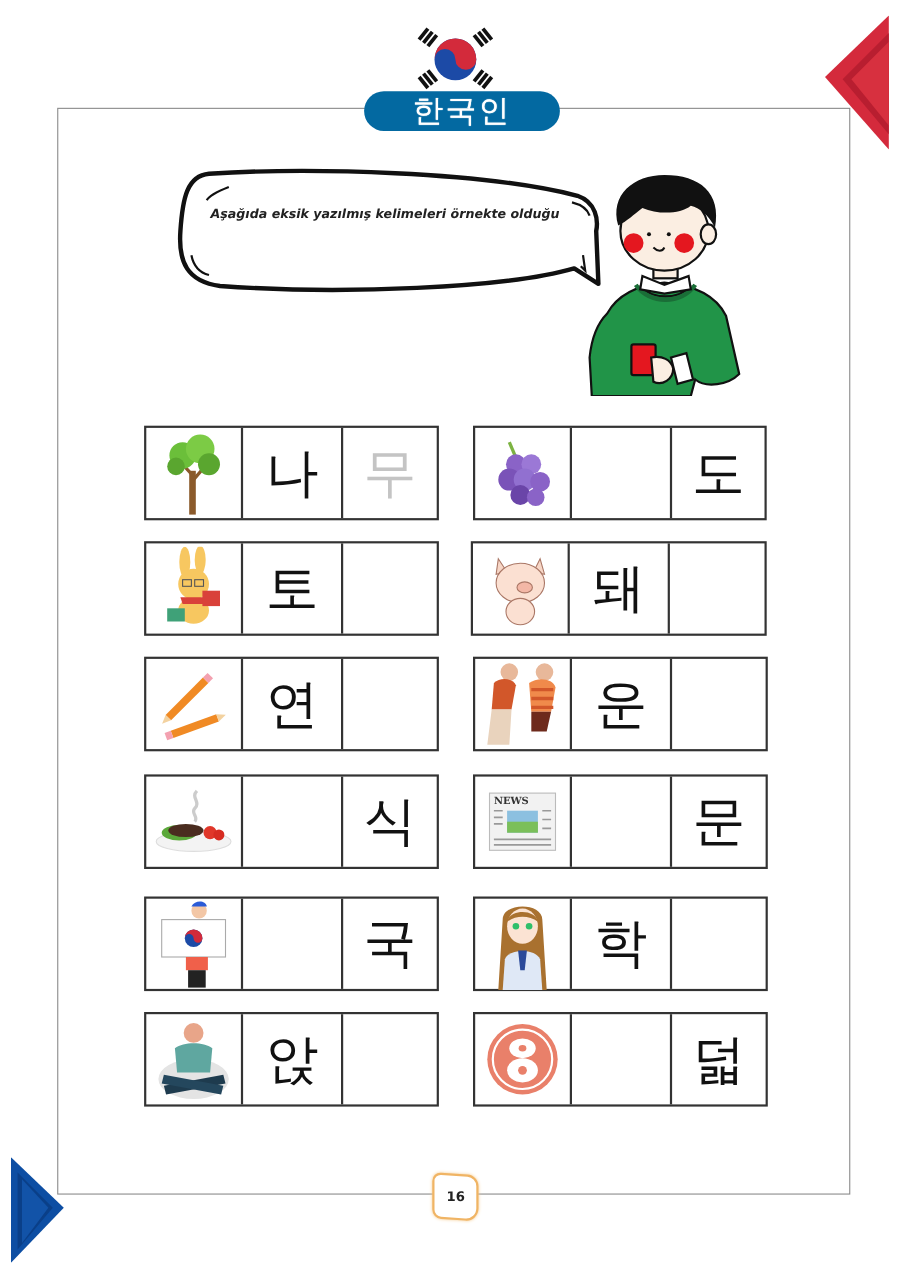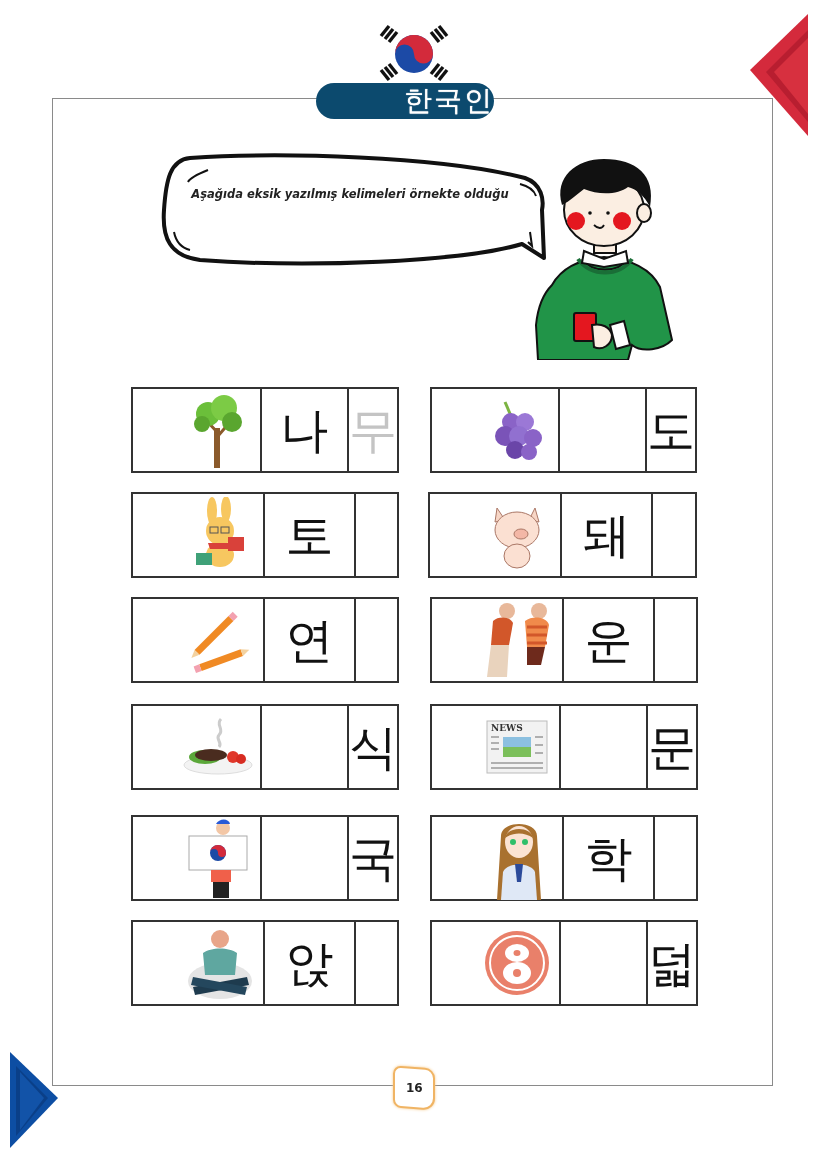--- a/index.html
+++ b/index.html
@@ -8,40 +8,40 @@
     font-family: "DejaVu Sans", sans-serif;
   }
   .frame {
     position: absolute; left: 52px; top: 98px; width: 721px; height: 988px;
     border: 1.5px solid #8a8a8a; box-sizing: border-box;
   }
   .corner-red { position: absolute; right: 14px; top: 14px; width: 64px; height: 122px; }
   .corner-blue { position: absolute; left: 8px; top: 1052px; width: 52px; height: 96px; }
   .flag { position: absolute; left: 376px; top: 22px; width: 76px; height: 64px; }
   .title-pill {
-    position: absolute; left: 316px; top: 83px; width: 178px; height: 36px;
-    background: #0c4a6e; border-radius: 18px; display: flex; align-items: center; justify-content: flex-end;
+    position: absolute; left: 331px; top: 83px; width: 178px; height: 36px;
+    background: #0369a1; border-radius: 18px; display: flex; align-items: center; justify-content: center;
     color: #fff; font-size: 28px; letter-spacing: 2px; line-height: 1;
   }
   .title-pill span { text-shadow: 0 0 1px #fff; }
   .bubble { position: absolute; left: 160px; top: 150px; width: 390px; height: 122px; }
   .bubble-text {
     position: absolute; left: 190px; top: 183px; width: 320px;
     font-family: "DejaVu Sans", sans-serif; font-size: 11.5px; font-weight: bold; color: #222;
     line-height: 22px; text-align: center; font-style: italic;
   }
   .boy { position: absolute; left: 532px; top: 155px; width: 145px; height: 205px; }
   .table {
     position: absolute; height: 86px; display: flex; border: 2px solid #333; box-sizing: border-box;
   }
   .cell {
     box-sizing: border-box; height: 100%; display: flex; align-items: center; justify-content: center;
     font-size: 48px; color: #111; line-height: 1;
   }
-  .cell.pic { width: 88px; border-right: 2px solid #333; margin-left: 44px; }
+  .cell.pic { width: 88px; border-right: 2px solid #333; }
   .cell.mid { width: 91px; border-right: 2px solid #333; }
   .cell.end { flex: 1; }
   .cell.hint { color: #c4c4c4; }
   .page-num {
     position: absolute; left: 393px; top: 1067px; width: 38px; height: 38px;
     background: #fff; border: 2px solid #f0b464; border-radius: 8px 10px 12px 8px;
     transform: skewY(4deg);
     display: flex; align-items: center; justify-content: center;
     font-size: 12px; font-weight: bold; color: #222; box-shadow: 0 0 3px #f5c98a;
   }

